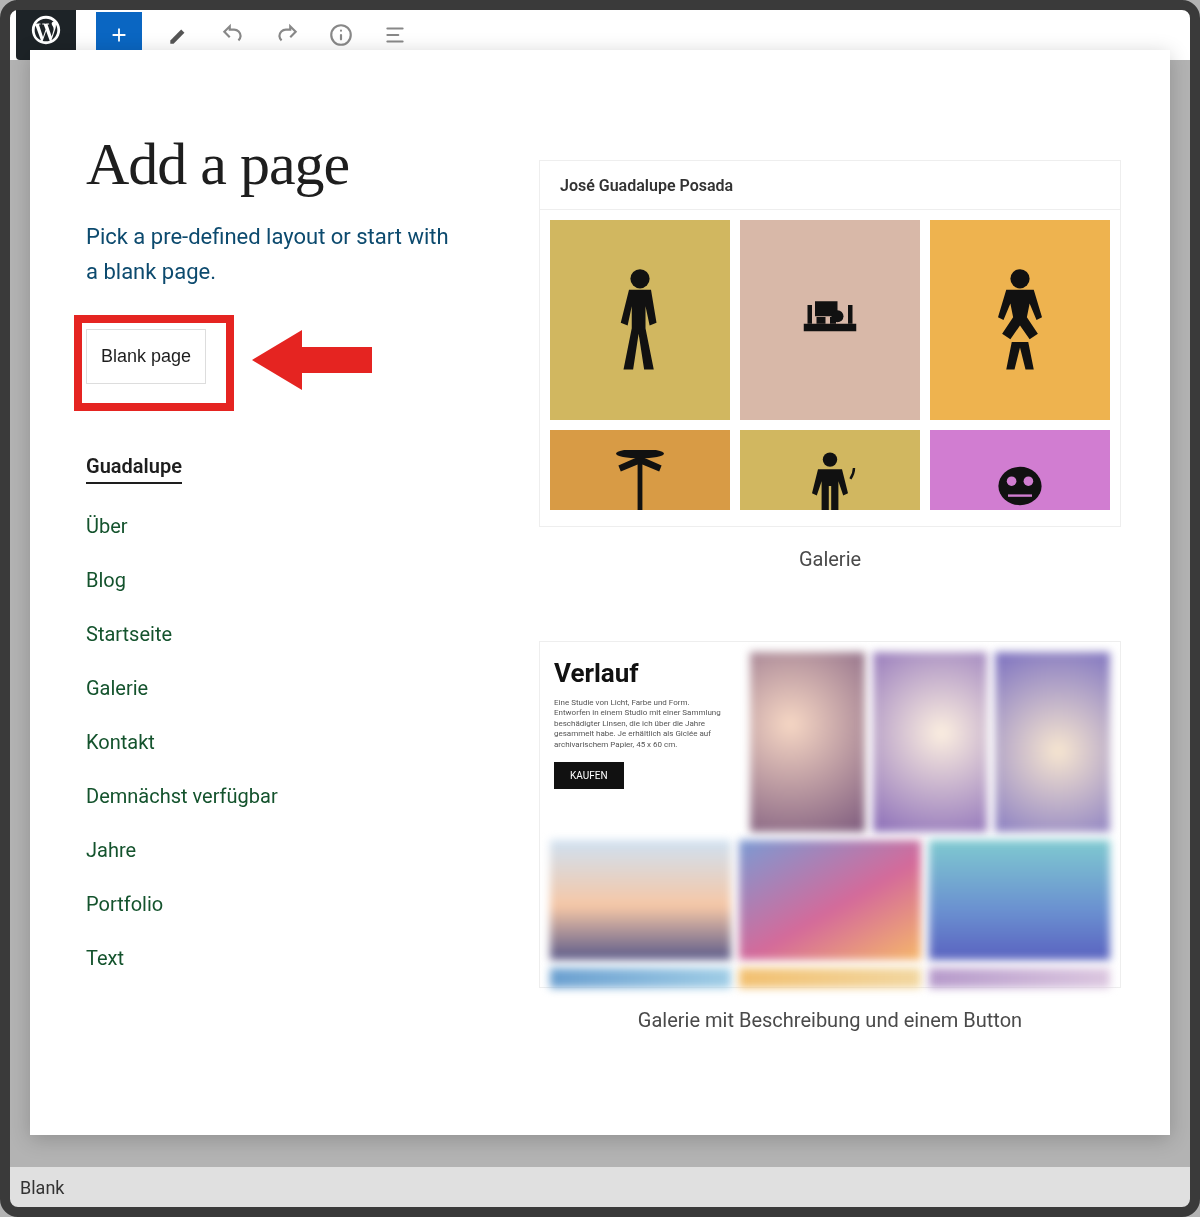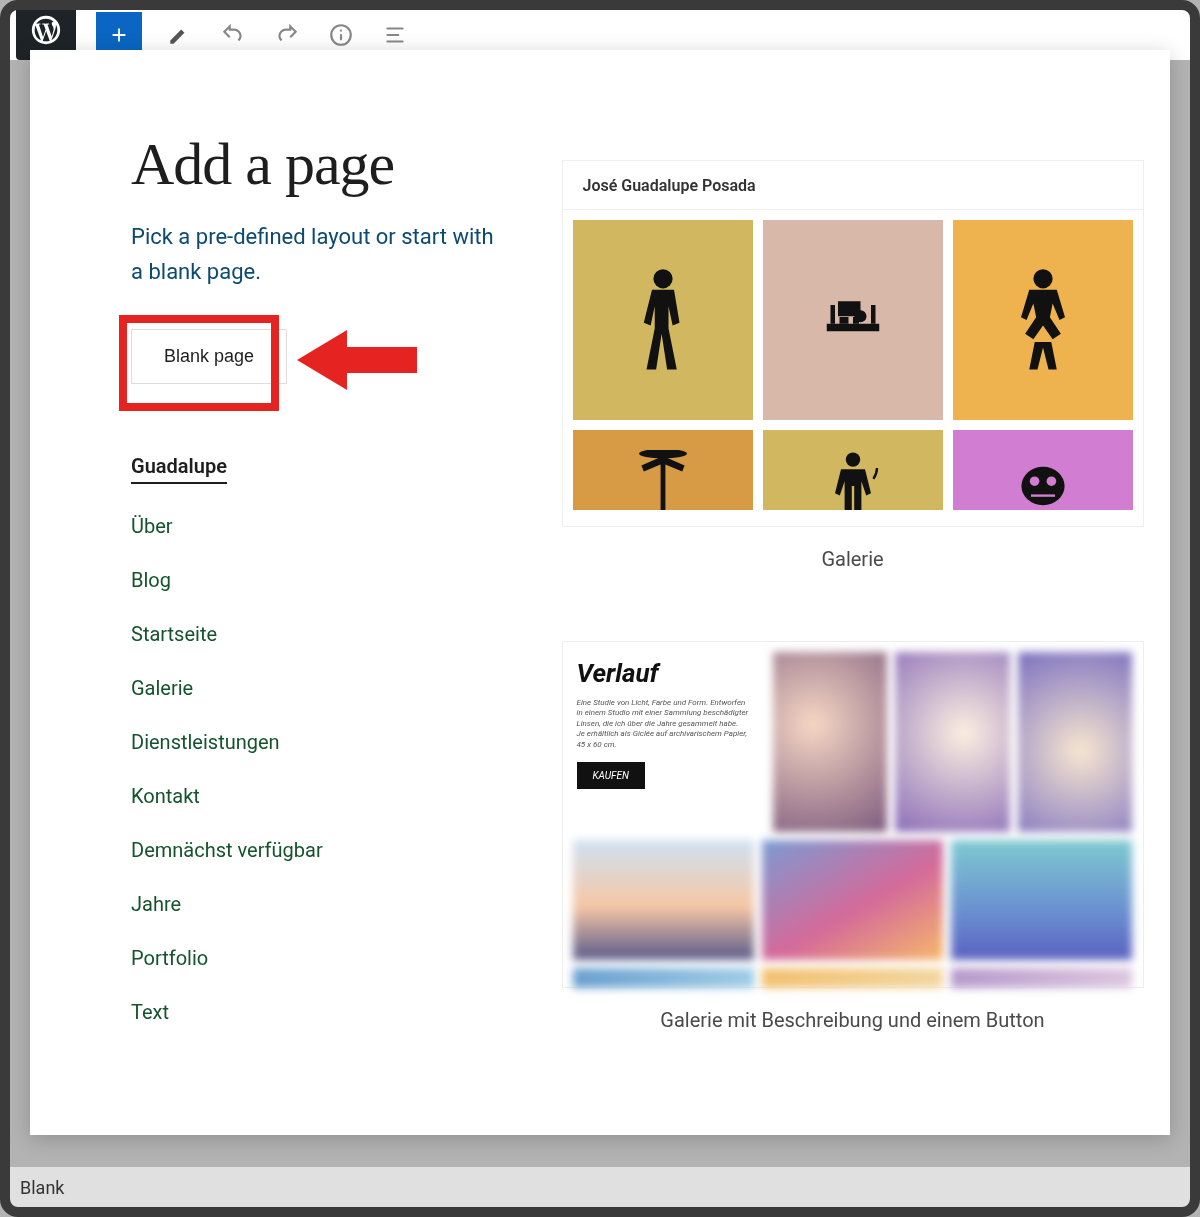--- a/index.html
+++ b/index.html
@@ -6,45 +6,45 @@
 .canvas{position:relative;width:1200px;height:1217px;overflow:hidden;background:#b3b3b3;}
 .browser-border{position:absolute;inset:0;border:10px solid #3a3a3a;border-radius:18px;box-sizing:border-box;pointer-events:none;}
 .topbar{position:absolute;top:10px;left:10px;right:10px;height:50px;background:#fff;display:flex;align-items:center;gap:20px;padding-left:6px;}
 .wp-logo{width:60px;height:60px;margin-top:-10px;background:#1d2327;border-radius:0 0 4px 4px;display:flex;align-items:center;justify-content:center;}
 .wp-logo svg{width:34px;height:34px;fill:#fff;}
 .add-btn{width:46px;height:46px;background:#0a66c2;display:flex;align-items:center;justify-content:center;}
 .add-btn svg{width:22px;height:22px;fill:#fff;}
 .tool-icon{width:34px;height:34px;display:flex;align-items:center;justify-content:center;}
 .tool-icon svg{width:26px;height:26px;stroke:#888;fill:none;stroke-width:2;}
 .modal{position:absolute;top:50px;left:30px;right:30px;height:1085px;background:#fff;box-shadow:0 4px 20px rgba(0,0,0,.2);display:flex;}
-.left-col{width:480px;padding:80px 40px 40px 56px;box-sizing:border-box;margin-left:45px;}
+.left-col{width:480px;padding:80px 40px 40px 56px;box-sizing:border-box;}
 .title-big{font-family:Georgia,serif;font-size:60px;font-weight:400;color:#1e1e1e;letter-spacing:-1px;margin:0 0 20px;}
 .subtitle{font-size:22px;color:#0c4a6e;line-height:1.6;margin:0 0 40px;max-width:380px;}
 .blank-wrap{position:relative;margin-bottom:70px;}
-.blank-btn{display:inline-block;padding:16px 32px;border:1px solid #ddd;background:#fff;font-size:18px;color:#1e1e1e;cursor:pointer;}
+.blank-btn{display:inline-block;padding:16px 14px;border:1px solid #ddd;background:#fff;font-size:18px;color:#1e1e1e;cursor:pointer;}
 .red-box{position:absolute;top:-14px;left:-12px;width:144px;height:80px;border:8px solid #e52421;pointer-events:none;}
 .arrow{position:absolute;top:-4px;left:166px;width:120px;height:70px;}
 .arrow svg{width:100%;height:100%;fill:#e52421;}
 .cat-list{list-style:none;padding:0;margin:0;}
 .cat-list li{font-size:20px;color:#14532d;margin-bottom:30px;cursor:pointer;}
 .cat-list li.active{color:#1e1e1e;font-weight:600;border-bottom:2px solid #1e1e1e;display:inline-block;padding-bottom:4px;}
 .right-col{flex:1;padding:110px 40px 30px 20px;box-sizing:border-box;display:flex;flex-direction:column;gap:70px;overflow:hidden;}
 .tpl{display:flex;flex-direction:column;align-items:center;}
 .tpl-label{font-size:20px;color:#4a4a4a;margin-top:20px;}
 .thumb{width:580px;border:1px solid #eee;background:#fff;}
 .thumb1{height:365px;}
 .thumb1 .t1-head{height:48px;border-bottom:1px solid #eee;display:flex;align-items:center;padding-left:20px;font-size:16px;font-weight:600;color:#333;}
 .t1-grid{display:grid;grid-template-columns:repeat(3,1fr);gap:10px;padding:10px 10px 0;}
 .t1-cell{height:200px;display:flex;align-items:center;justify-content:center;position:relative;overflow:hidden;}
 .t1-cell svg{width:60px;height:110px;fill:#111;}
 .t1-grid2{display:grid;grid-template-columns:repeat(3,1fr);gap:10px;padding:10px 10px 0;}
 .t1-cell2{height:80px;position:relative;overflow:hidden;}
 .t1-cell2 svg{position:absolute;bottom:0;left:50%;transform:translateX(-50%);width:60px;height:60px;fill:#111;}
 .thumb2{height:345px;}
-.t2-top{height:190px;display:flex;font-style:italic;}
+.t2-top{height:190px;display:flex;}
 .t2-left{width:200px;padding:16px 14px;box-sizing:border-box;}
 .t2-title{font-size:26px;font-weight:700;color:#111;margin:0 0 10px;}
 .t2-text{font-size:8px;color:#555;line-height:1.3;margin:0 0 12px;}
 .t2-btn{display:inline-block;background:#111;color:#fff;padding:8px 16px;font-size:10px;}
 .t2-blurgrid{flex:1;display:grid;grid-template-columns:repeat(3,1fr);gap:8px;padding:10px 10px 0;}
 .t2-mid{display:grid;grid-template-columns:repeat(3,1fr);gap:8px;padding:8px 10px 0;}
 .t2-mcell{height:120px;}
 .t2-bot{display:grid;grid-template-columns:repeat(3,1fr);gap:8px;padding:8px 10px 0;}
 .t2-bcell{height:20px;}
 .blur{filter:blur(4px);}
@@ -106,21 +106,20 @@
               <path d="M0 35 L50 5 L50 22 L120 22 L120 48 L50 48 L50 65 Z"></path>
             </svg>
       </div>
     </div>
     <ul class="cat-list">
       <li class="active">Guadalupe</li>
       <li>Über</li>
       <li>Blog</li>
       <li>Startseite</li>
       <li>Galerie</li>
-      <li>Dienstleistungen</li>
       <li>Kontakt</li>
       <li>Demnächst verfügbar</li>
       <li>Jahre</li>
       <li>Portfolio</li>
       <li>Text</li>
     </ul>
   </div>
 
   <div class="right-col">
     <div class="tpl">

